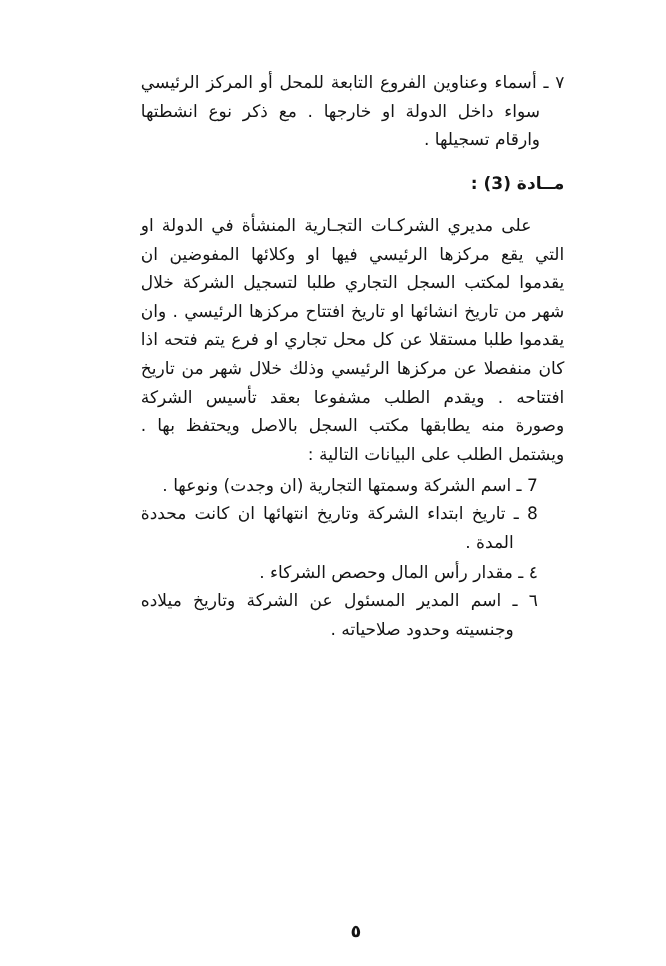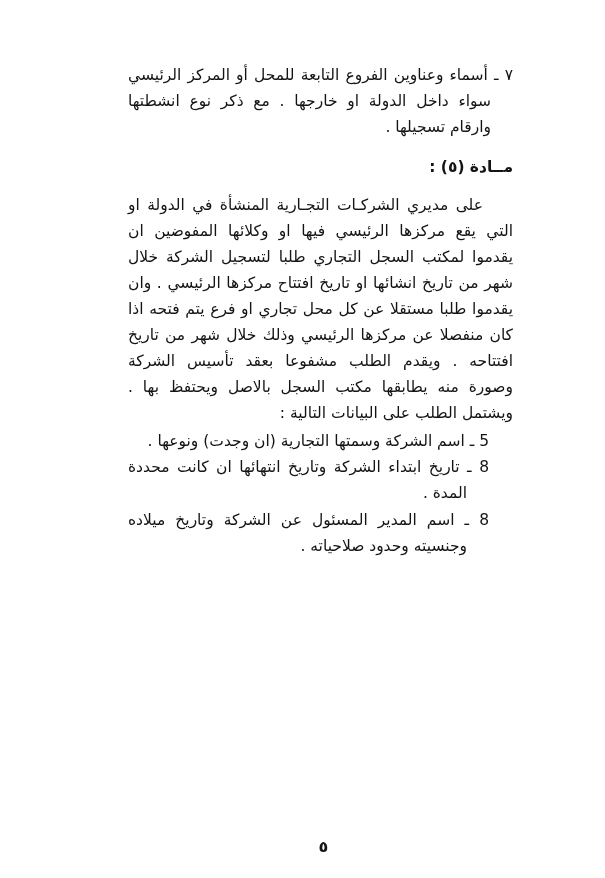--- a/index.html
+++ b/index.html
@@ -66,26 +66,27 @@
   }
 </style>
 </head>
 <body>
 
 <div class="page">
   <div class="content">
 
     <p class="hang clause7">٧ ـ أسماء وعناوين الفروع التابعة للمحل أو المركز الرئيسي سواء داخل الدولة او خارجها . مع ذكر نوع انشطتها وارقام تسجيلها .</p>
 
-    <p class="heading">مــادة (٥) :</p>
+    <p class="heading">مــادة (3) :</p>
 
     <p class="body-par">على مديري الشركـات التجـارية المنشأة في الدولة او التي يقع مركزها الرئيسي فيها او وكلائها المفوضين ان يقدموا لمكتب السجل التجاري طلبا لتسجيل الشركة خلال شهر من تاريخ انشائها او تاريخ افتتاح مركزها الرئيسي . وان يقدموا طلبا مستقلا عن كل محل تجاري او فرع يتم فتحه اذا كان منفصلا عن مركزها الرئيسي وذلك خلال شهر من تاريخ افتتاحه . ويقدم الطلب مشفوعا بعقد تأسيس الشركة وصورة منه يطابقها مكتب السجل بالاصل ويحتفظ بها . ويشتمل الطلب على البيانات التالية :</p>
 
     <ol class="list">
-      <li>5 ـ اسم الشركة وسمتها التجارية (ان وجدت) ونوعها .</li>
+      <li>7 ـ اسم الشركة وسمتها التجارية (ان وجدت) ونوعها .</li>
       <li>8 ـ تاريخ ابتداء الشركة وتاريخ انتهائها ان كانت محددة المدة .</li>
-      <li>8 ـ اسم المدير المسئول عن الشركة وتاريخ ميلاده وجنسيته وحدود صلاحياته .</li>
+      <li>٤ ـ مقدار رأس المال وحصص الشركاء .</li>
+      <li>٦ ـ اسم المدير المسئول عن الشركة وتاريخ ميلاده وجنسيته وحدود صلاحياته .</li>
     </ol>
 
   </div>
 
   <div class="page-number">٥</div>
 </div>
 
 </body></html>

